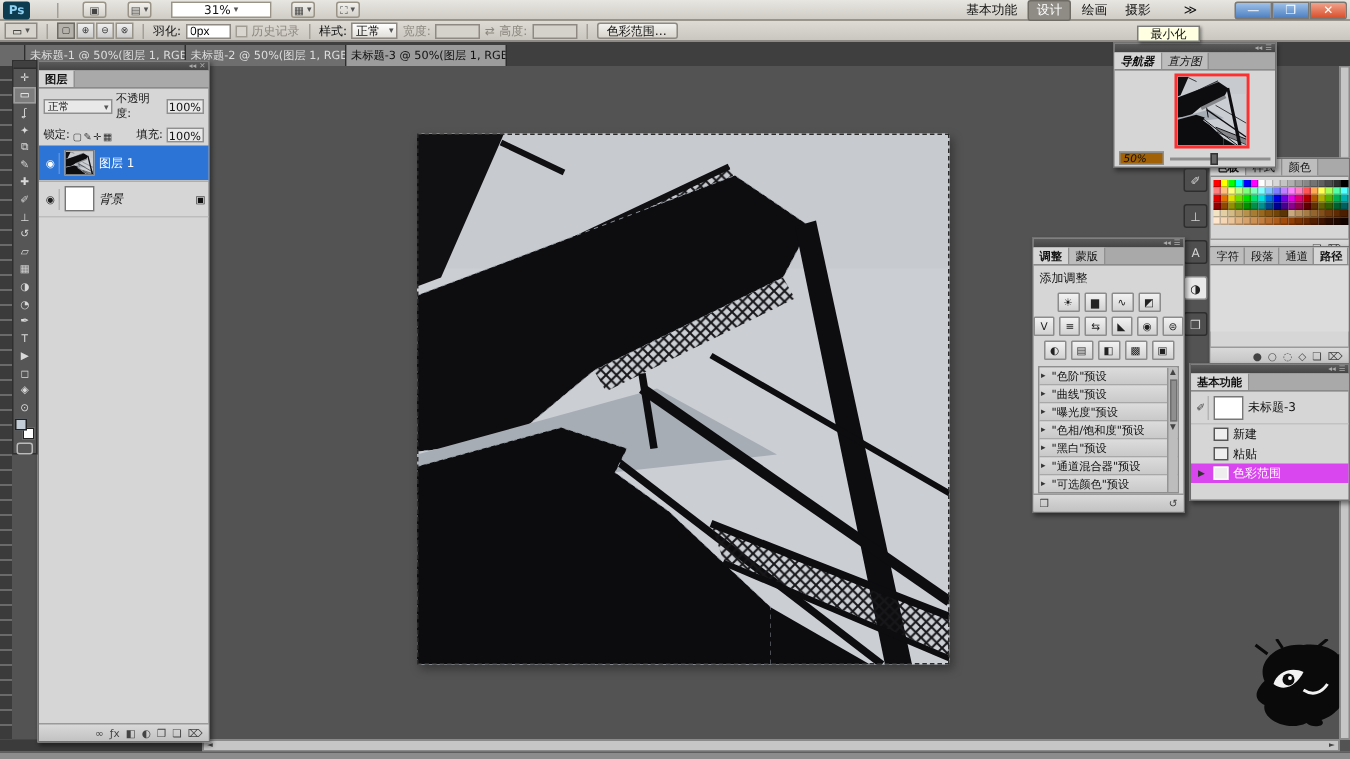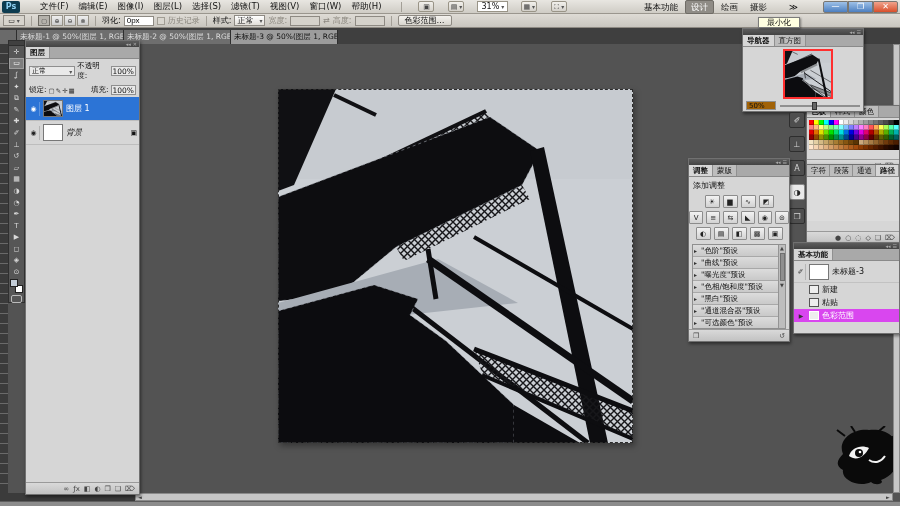--- a/index.html
+++ b/index.html
@@ -9,21 +9,21 @@
   
   #menubar { position:absolute; left:0; top:0; width:900px; height:14px;
     background:linear-gradient(#e8e6e1,#cfccc5); border-bottom:1px solid #9a968e;
     display:flex; align-items:center; gap:12px; padding:0 2px; font-size:8.5px; }
   .ps-logo { width:18px; height:12px; background:#0d3c50; color:#8ed0f2; font-weight:bold;
     font-size:8px; display:flex; align-items:center; justify-content:center; border-radius:2px; margin-right:3px; }
   .menu { padding:0 5px; line-height:13px; white-space:nowrap; }
   .mb-sep { width:1px; height:10px; background:#a39f97; margin:0 3px; }
   .mb-iconbtn { width:16px; height:11px; border:1px solid #999487; background:linear-gradient(#f2f0ec,#d4d1ca);
     border-radius:2px; display:flex; align-items:center; justify-content:center; font-size:7px; color:#444; margin:0 1px; }
-  .mb-zoom { border:1px solid #999487; background:#fff; height:11px; padding:0 3px; font-size:8px; display:flex; align-items:center; }
+  .mb-zoom { border:1px solid #999487; background:#fff; height:11px; padding:0 21px; font-size:8px; display:flex; align-items:center; }
   .caret { font-size:6px; color:#555; margin-left:2px; }
   #workspaces { margin-left:auto; display:flex; align-items:center; gap:2px; }
   .ws { padding:0 5px; line-height:12px; white-space:nowrap; }
   .ws.active { background:#8f8c86; border:1px solid #6f6c66; border-radius:2px; color:#fff; }
   #win-buttons { display:flex; margin-left:8px; }
   .winbtn { width:25px; height:12px; border:1px solid #7a7772; display:flex; align-items:center; justify-content:center;
     font-size:8px; color:#fff; }
   .winbtn.min { background:linear-gradient(#9ec1e8,#4d7fc0); border-radius:2px 0 0 2px; }
   .winbtn.res { background:linear-gradient(#9ec1e8,#4d7fc0); }
   .winbtn.close { background:linear-gradient(#f0a38c,#d94f2b); border-radius:0 2px 2px 0; }
@@ -95,21 +95,21 @@
   .lthumb { width:20px; height:17px; background:#fff; border:1px solid #777; overflow:hidden; }
   .lock-glyph { margin-left:auto; font-size:7px; }
   .bgname { font-style:italic; }
 
   
   #doc-canvas { position:absolute; left:278px; top:89px; width:355px; height:354px; background:#cbcfd4; z-index:1; box-shadow:2px 3px 6px rgba(0,0,0,.35); }
   #doc-canvas svg { display:block; width:355px; height:354px; }
   #ants { position:absolute; inset:0; border:1px dashed #2b2b2b; pointer-events:none; }
 
   
-  #navigator { left:742px; top:28px; width:122px; height:84px; z-index:6; }
+  #navigator { left:742px; top:28px; width:109px; height:84px; z-index:6;font-style:italic; }
   #nav-body { position:relative; height:54px; }
   #nav-thumb { position:absolute; left:40px; top:2px; width:50px; height:50px; border:2px solid #ff2f2f; background:#cbcfd4; }
   #nav-thumb svg { display:block; width:46px; height:46px; }
   #nav-foot { display:flex; align-items:center; gap:4px; padding:0 3px; }
   #nav-zoom { width:30px; height:9px; background:#a16207; border:1px solid #8f8f8f; font-size:7px; padding:0 2px; }
   .slider { flex:1; height:2px; background:#8f8f8f; position:relative; }
   .slider .thumb { position:absolute; left:40%; top:-3px; width:5px; height:8px; background:#666; border:1px solid #333; }
 
   
   #iconstrip { position:absolute; left:788px; top:108px; width:18px; height:156px; z-index:6; display:flex; flex-direction:column; gap:8px; padding-top:4px; }
@@ -190,31 +190,20 @@
       <polygon points="196,260 355,322 355,348 204,284" fill="url(#lat)"></polygon>
       <path d="M196,260 L355,322" stroke="#0d0d10" stroke-width="5"></path>
       <path d="M204,286 L355,350" stroke="#0d0d10" stroke-width="4"></path>
       <polygon points="236,316 302,354 236,354" fill="#0c0c0f"></polygon>
     </symbol>
   </defs>
 </svg>
 
 <div id="menubar">
   <div class="ps-logo">Ps</div>
-  <div id="menus" style="display:flex">
-      <span class="menu">文件(F)</span>
-      <span class="menu">编辑(E)</span>
-      <span class="menu">图像(I)</span>
-      <span class="menu">图层(L)</span>
-      <span class="menu">选择(S)</span>
-      <span class="menu">滤镜(T)</span>
-      <span class="menu">视图(V)</span>
-      <span class="menu">窗口(W)</span>
-      <span class="menu">帮助(H)</span>
-    </div>
   <span class="mb-sep"></span>
   <div class="mb-iconbtn">▣</div>
   <div class="mb-iconbtn">▤<span class="caret">▾</span></div>
   <div class="mb-zoom">
       <span>31%</span>
       <span class="caret">▾</span>
     </div>
   <div class="mb-iconbtn">▦<span class="caret">▾</span></div>
   <div class="mb-iconbtn">⛶<span class="caret">▾</span></div>
   <div id="workspaces">

